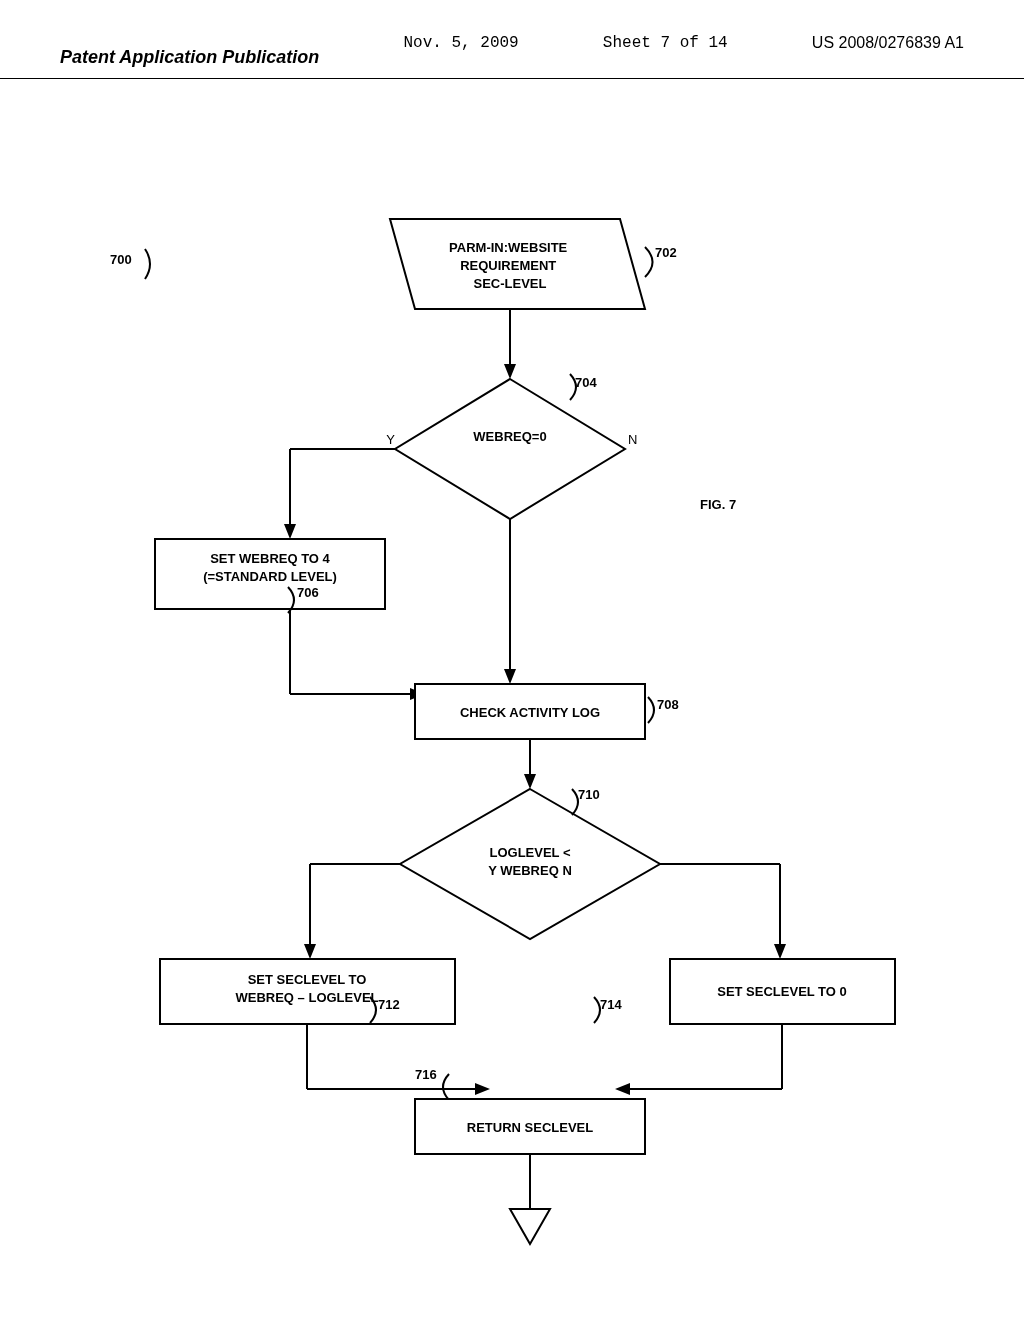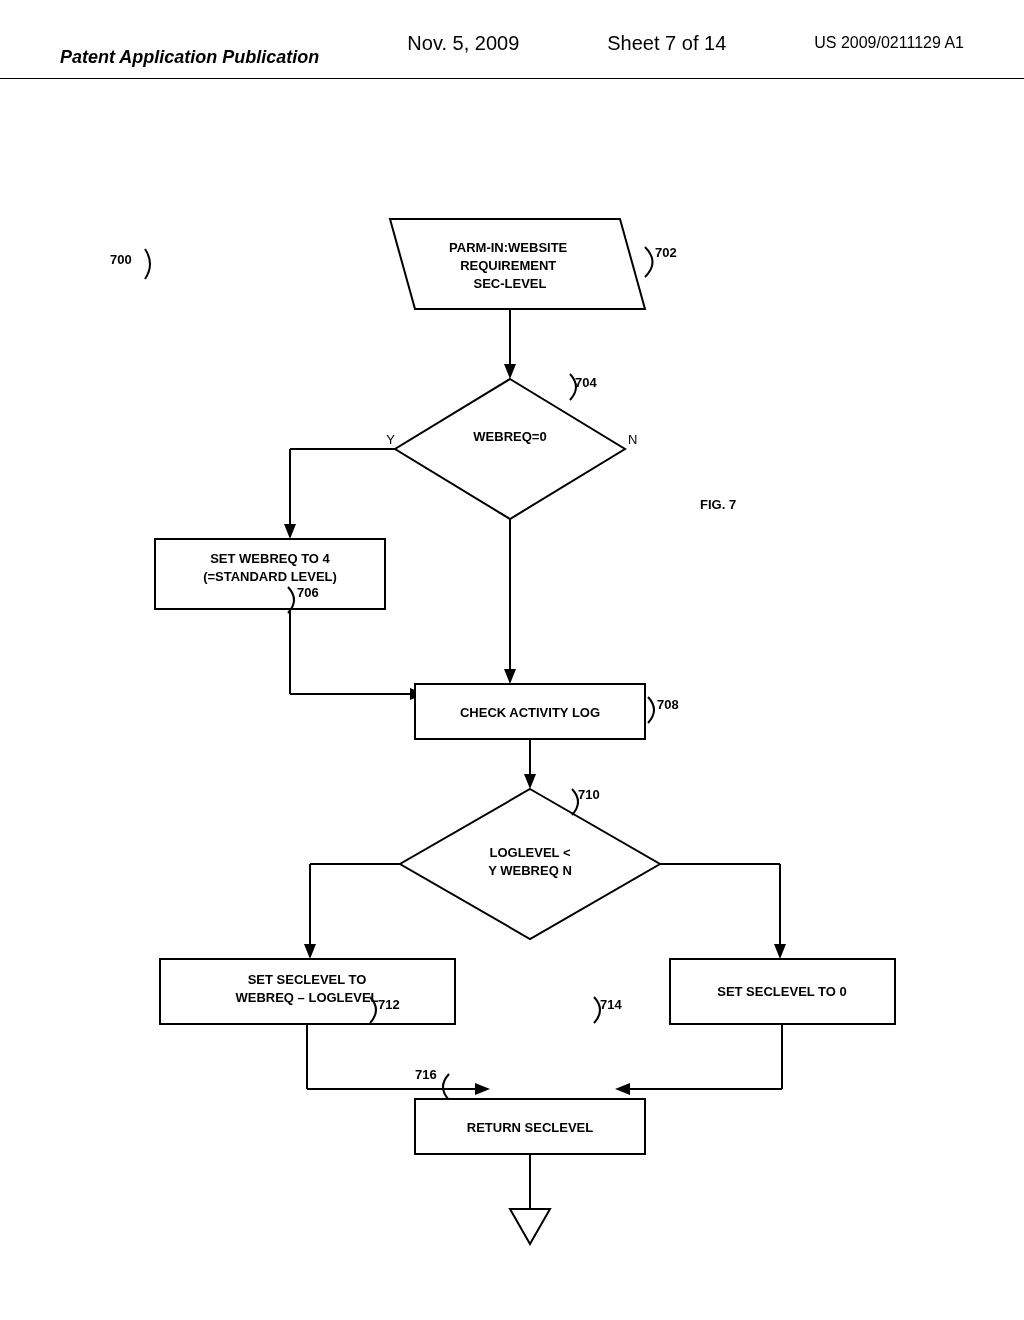--- a/index.html
+++ b/index.html
@@ -21,21 +21,22 @@
     }
 
     .header-left {
       font-size: 18px;
       font-weight: bold;
       font-style: italic;
       margin-top: 29px;
     }
 
     .header-center {
-      font-size: 20px;
+      font-size: 16px;
+      font-family: Liberation Mono, monospace;
     }
 
     .header-right {
       font-size: 16px;
     }
 
     .diagram-area {
       position: relative;
       width: 100%;
       height: calc(1320px - 60px);
@@ -51,21 +52,21 @@
       font-size: 13px;
     }
   </style>
 </head>
 <body>
 
 <div class="header">
   <span class="header-left">Patent Application Publication</span>
   <span class="header-center">Nov. 5, 2009</span>
   <span class="header-center">Sheet 7 of 14</span>
-  <span class="header-right">US 2009/0211129 A1</span>
+  <span class="header-right">US 2008/0276839 A1</span>
 </div>
 
 <div class="diagram-area">
   <svg class="diagram" viewBox="0 0 1024 1260">
 
     <text x="700" y="430" font-size="32" font-weight="bold">FIG. 7</text>
 
     <text x="110" y="185" font-size="16" font-weight="bold">700</text>
 
     <path d="M145,170 Q155,185 145,200" stroke="#000" stroke-width="2" fill="none"></path>

